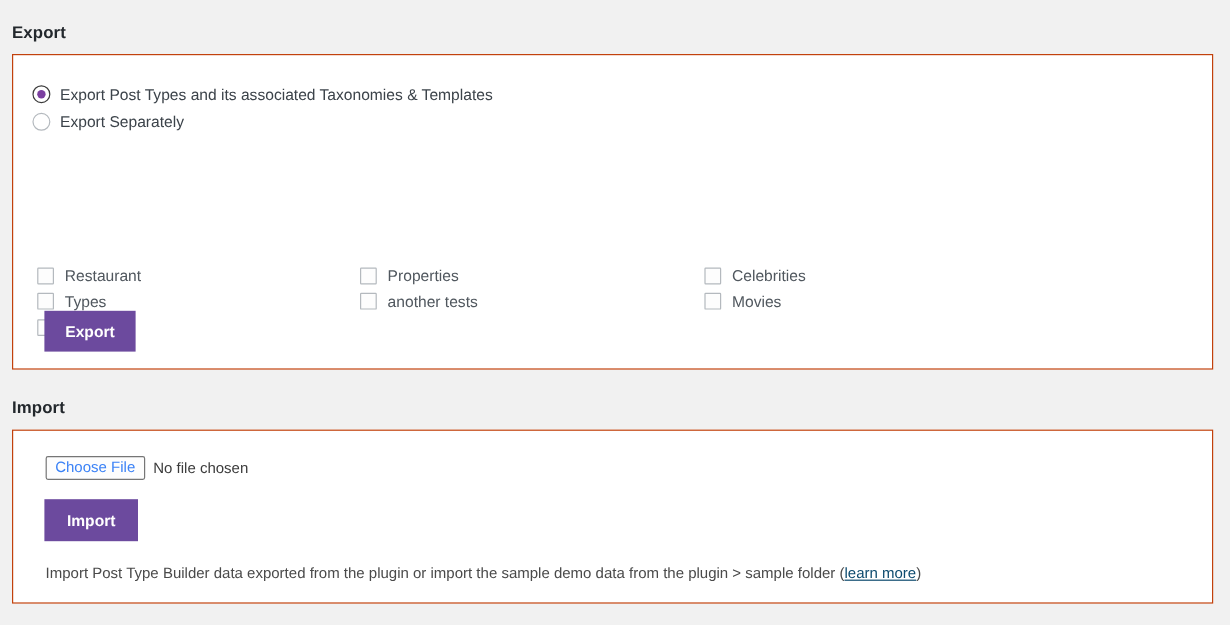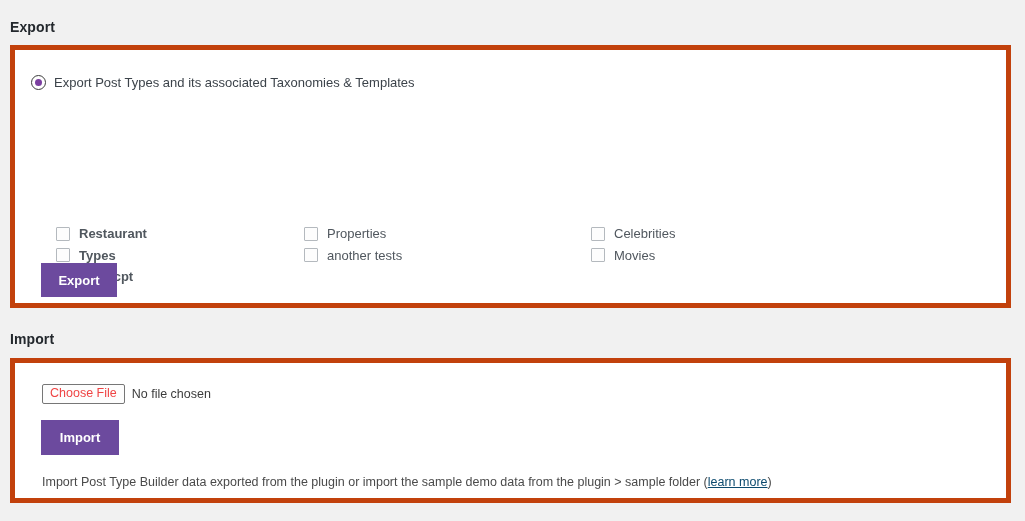--- a/index.html
+++ b/index.html
@@ -32,21 +32,21 @@
   }
   #export-heading { top: 19px; }
   #import-heading { top: 331px; }
 
   
   .panel {
     position: absolute;
     left: 10px;
     width: 1001px;
     background: #ffffff;
-    border: 5px solid #c2410c;
+    border: 1px solid #c2410c;
     box-sizing: border-box;
   }
   #export-panel { top: 45px; height: 263px; }
   #import-panel { top: 358px; height: 145px; }
 
   
   .radio-group {
     position: absolute;
     left: 16px;
     top: 21px;
@@ -119,21 +119,21 @@
   .cb-grid {
     position: absolute;
     left: 0;
     top: 173px;
     width: 1001px;
   }
   .cb-col {
     position: absolute;
     top: 0;
   }
-  .cb-col.c0 { left: 41px; font-weight: bold; }
+  .cb-col.c0 { left: 20px; }
   .cb-col.c1 { left: 289px; }
   .cb-col.c2 { left: 576px; }
   .cb-row {
     display: flex;
     align-items: center;
     height: 21.5px;
   }
   .checkbox {
     width: 14px;
     height: 14px;
@@ -186,21 +186,21 @@
     top: 21px;
     display: flex;
     align-items: center;
   }
   .choose-file-btn {
     border: 1px solid #767676;
     background: #fdfdfd;
     border-radius: 2px;
     padding: 1px 7px 2px 7px;
     font-size: 12.5px;
-    color: #ef4444;
+    color: #3b82f6;
     font-family: "Liberation Sans", sans-serif;
     line-height: 15px;
     cursor: pointer;
   }
   .no-file-text {
     margin-left: 7px;
     font-size: 12.5px;
     color: #3c3c3c;
     white-space: nowrap;
     text-align: right;
@@ -227,20 +227,24 @@
 
   <div class="section-heading" id="export-heading">Export</div>
 
   <div class="panel" id="export-panel">
 
     <div class="radio-group">
       <div class="radio-row">
         <span class="radio checked"></span>
         <span class="radio-label">Export Post Types and its associated Taxonomies &amp; Templates</span>
       </div>
+      <div class="radio-row">
+        <span class="radio"></span>
+        <span class="radio-label">Export Separately</span>
+      </div>
     </div>
 
 
     <div class="cb-grid">
 
       <div class="cb-col c0">
         <div class="cb-row">
           <span class="checkbox"></span>
           <span class="cb-label">Restaurant</span>
         </div>

